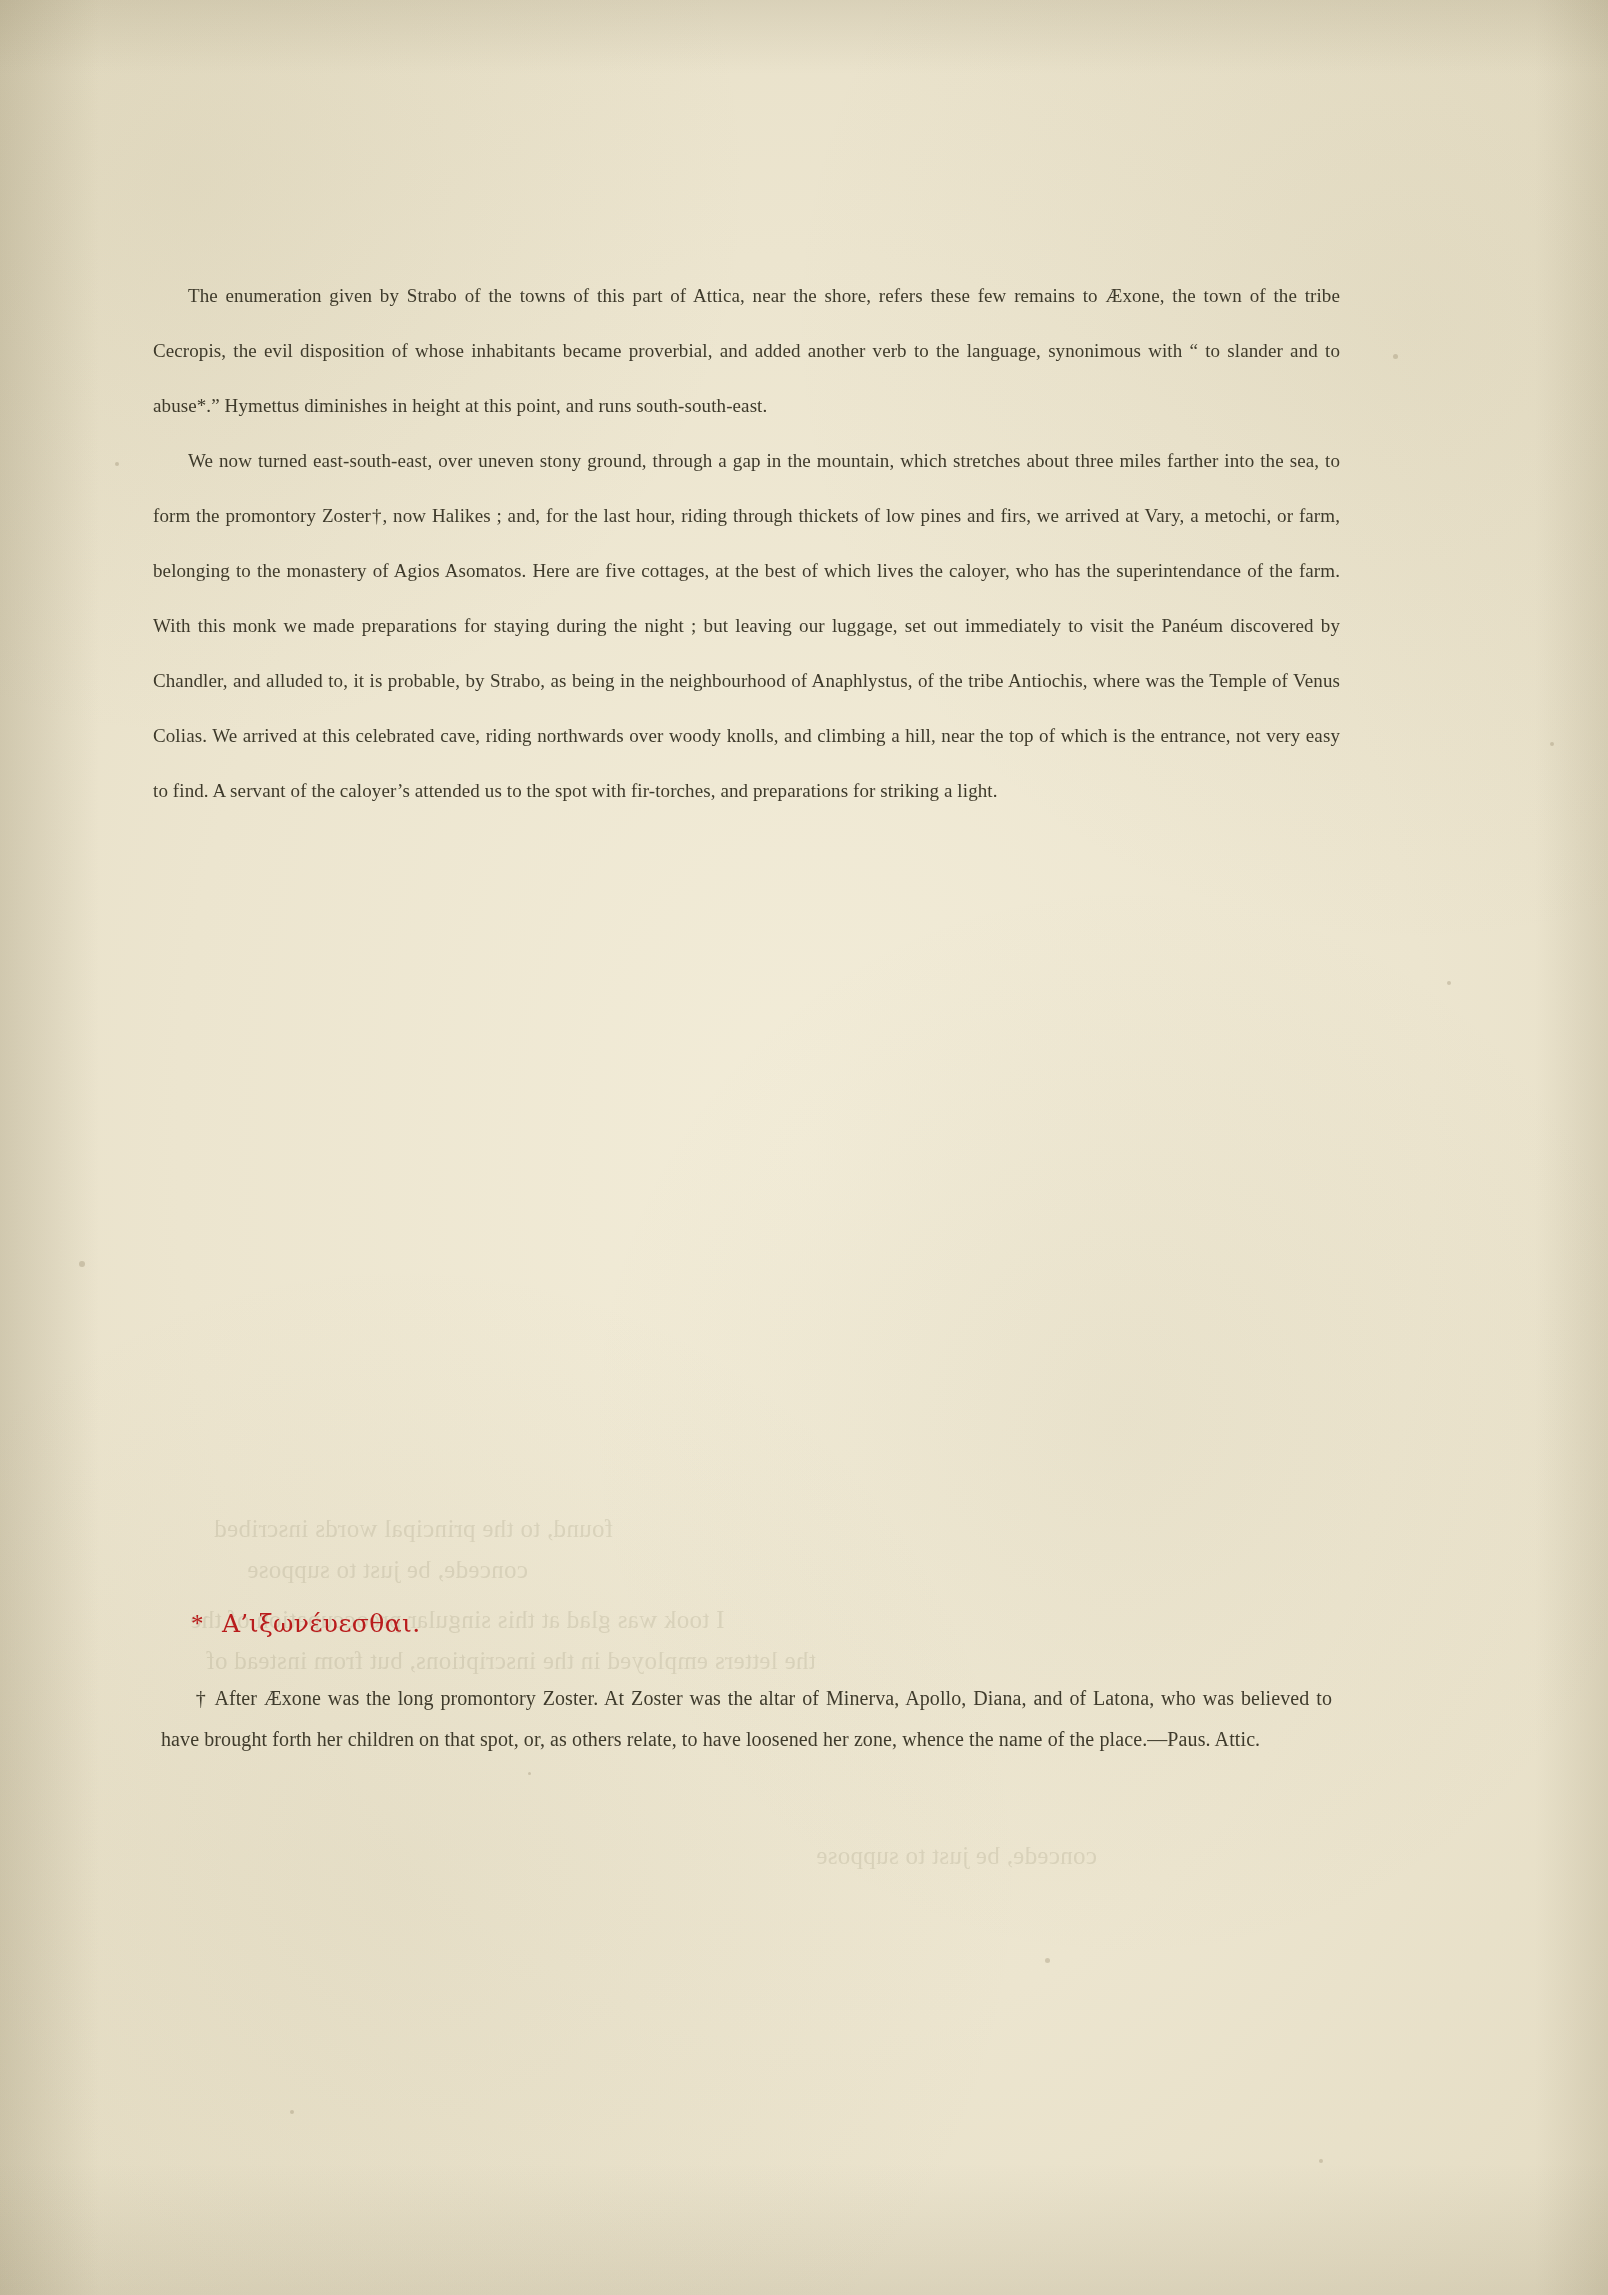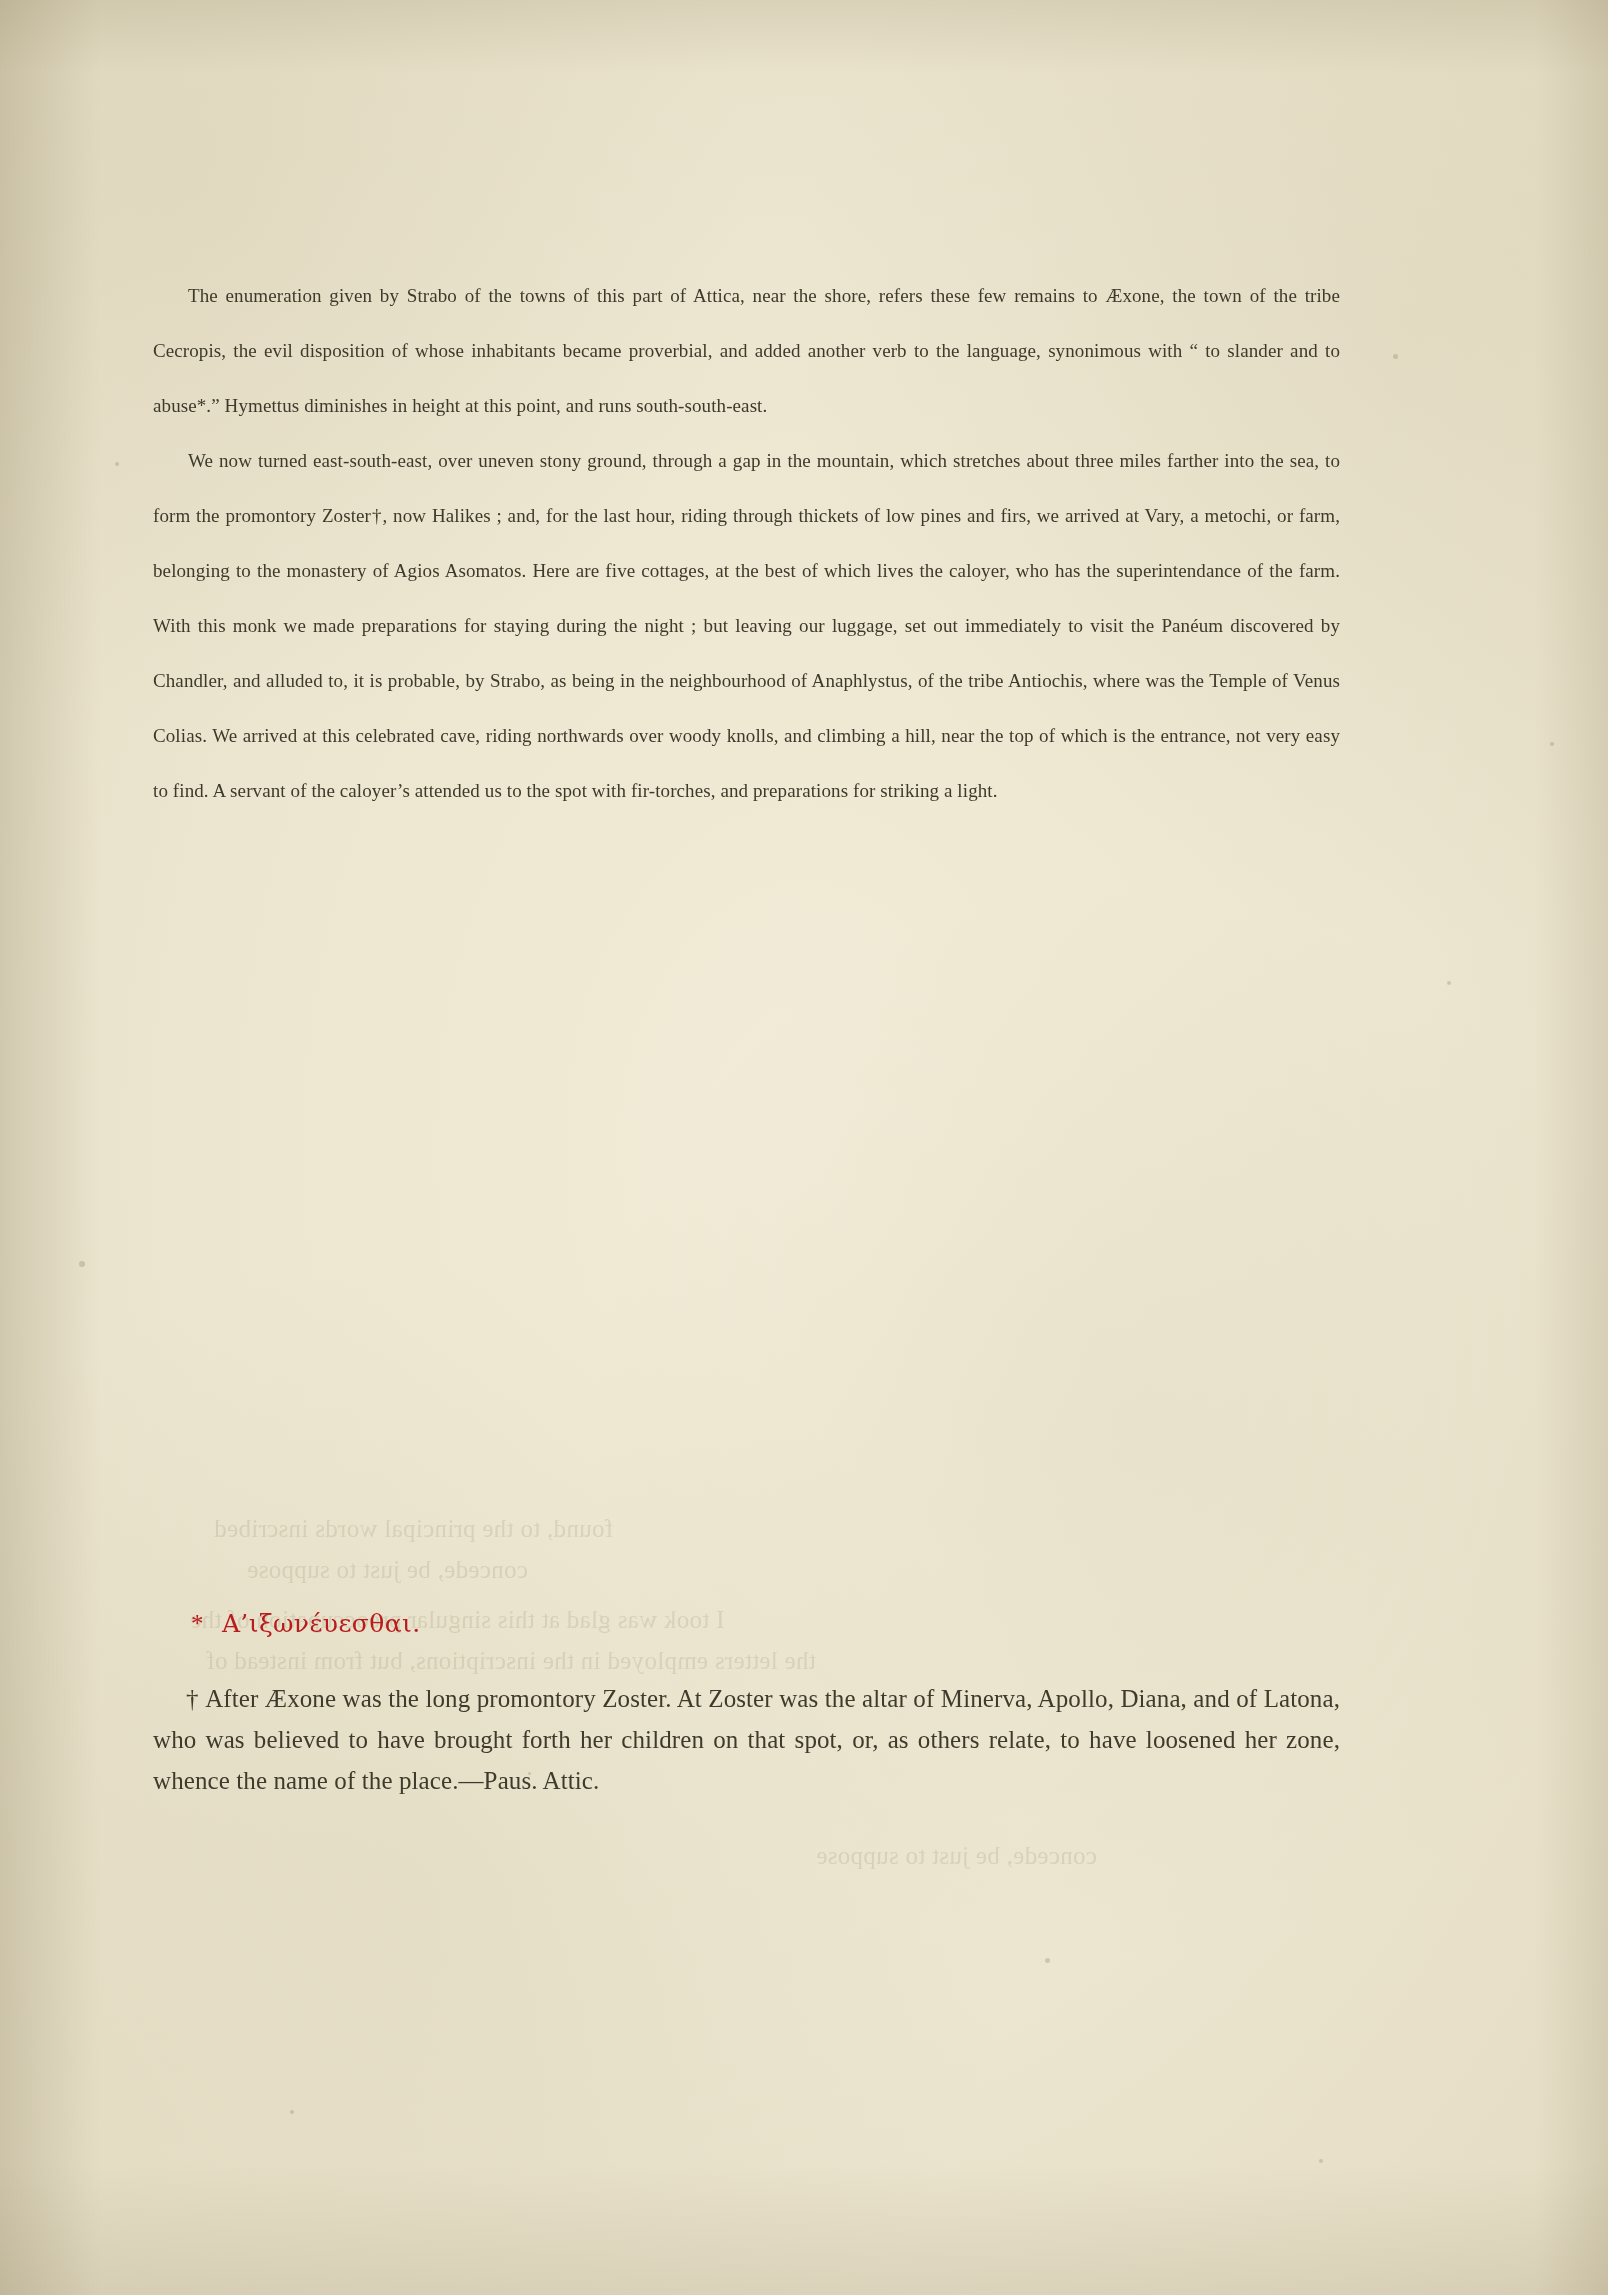--- a/index.html
+++ b/index.html
@@ -136,25 +136,25 @@
     font-size: 25px;
     line-height: 36px;
     color: #b91c1c;
     margin: 0 0 36px 0;
     padding-left: 38px;
     font-family: "DejaVu Serif", serif;
     letter-spacing: 0.4px;
   }
   .fn-greek .mark { font-family: "Liberation Serif", serif; margin-right: 18px; }
   .fn-text {
-    font-size: 25px;
+    font-size: 20px;
     line-height: 41px;
     color: #3f3b2c;
     text-align: justify;
-    margin: 0;
+    margin: 8px;
     font-family: "Liberation Serif", serif;
     letter-spacing: 0.1px;
   }
   .fn-text .indent { display: inline-block; width: 33px; }
 </style>
 </head>
 <body>
 
 <div class="page"></div>
 

